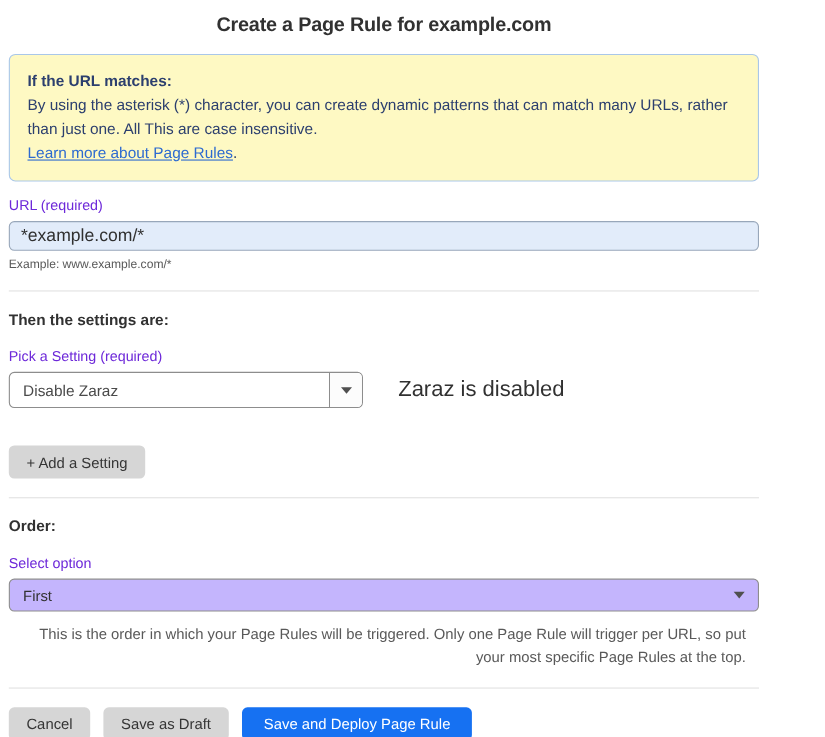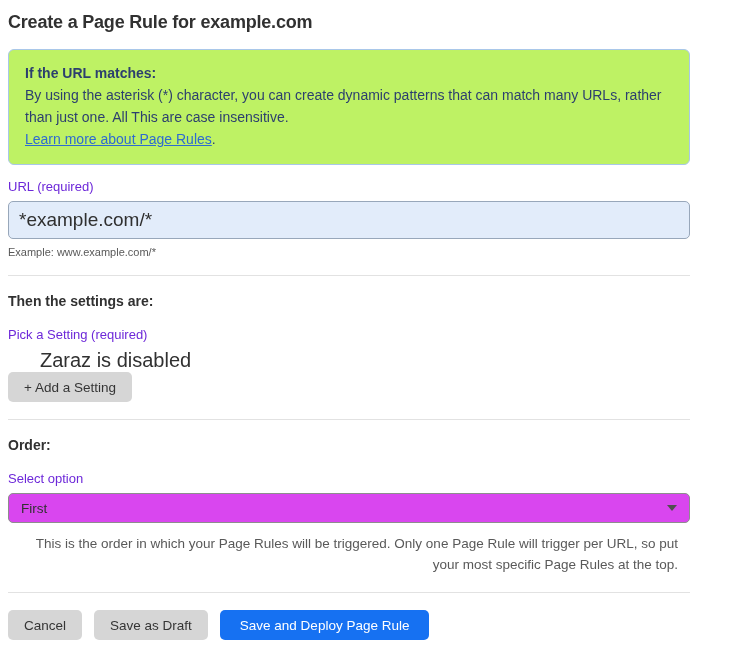--- a/index.html
+++ b/index.html
@@ -8,51 +8,51 @@
     background: #ffffff;
     font-family: "Liberation Sans", sans-serif;
     color: #313131;
     overflow: hidden;
   }
   .page { padding: 12px 0 0 8px; width: 698px; }
   .content { width: 682px; }
 
   h1.page-title {
     font-size: 18px; font-weight: bold; color: #313131;
-    letter-spacing: -0.2px; margin-bottom: 16px;
+    letter-spacing: -0.2px; margin-bottom: 16px; text-align: center;
   }
 
   .info-box {
-    background: #bef264;
+    background: #fef9c3;
     border: 1px solid #a9c7e9;
     border-radius: 6px;
     padding: 12px 16px 14px 16px;
     color: #2c3f6e;
     font-size: 14px;
     line-height: 22px;
     margin-bottom: 14px;
   }
   .info-box .info-heading { font-weight: bold; }
   .info-box a.info-link {
     color: #2e6bd0; text-decoration: underline; cursor: pointer;
   }
   .info-box .info-link-suffix { color: #2c3f6e; }
 
   .field-label {
     font-size: 13px; color: #6d28d9; margin-bottom: 7px; display: block;
   }
 
   .url-input {
-    width: 682px; height: 38px;
+    width: 682px; height: 27px;
     background: #e2ecfa;
     border: 1px solid #98a7ba;
     border-radius: 5px;
     padding: 0 10px;
     font-family: "Liberation Sans", sans-serif;
-    font-size: 19px; color: #303030;
+    font-size: 16px; color: #303030;
     outline: none;
     display: block;
   }
   .hint-text {
     font-size: 11px; color: #595959; margin-top: 7px;
   }
 
   .divider {
     border: none; border-top: 1px solid #e2e2e2;
     width: 682px; margin: 17px 0;
@@ -91,26 +91,26 @@
   }
 
   .btn {
     display: inline-flex; align-items: center; justify-content: center;
     height: 30px; border: none; border-radius: 5px;
     font-family: "Liberation Sans", sans-serif;
     font-size: 13.5px; cursor: pointer; padding: 0 16px;
   }
   .btn-gray { background: #d6d6d6; color: #353535; }
   .btn-blue { background: #1671f2; color: #ffffff; padding: 0 20px; }
-  .add-setting-btn { }
+  .add-setting-btn { margin-top: 34px; }
 
   .select-box {
     width: 682px; height: 30px;
     border: 1px solid #8d8d8d; border-radius: 5px;
-    background: #d946ef;
+    background: #c4b5fd;
     display: flex; align-items: center; justify-content: space-between;
     padding: 0 12px; font-size: 13.5px; color: #313131;
     cursor: pointer;
   }
   .help-text {
     font-size: 13.5px; color: #595959; line-height: 21px;
     margin-top: 10px; width: 670px; text-align: right;
   }
 
   .actions { display: flex; gap: 12px; margin-top: 16px; }
@@ -132,20 +132,26 @@
     <label class="field-label">URL (required)</label>
     <input class="url-input" type="text" value="*example.com/*" style="">
     <div class="hint-text">Example: www.example.com/*</div>
 
     <hr class="divider">
 
     <div class="section-heading">Then the settings are:</div>
 
     <label class="field-label">Pick a Setting (required)</label>
     <div class="setting-row">
+      <div class="dropdown">
+        <div class="dropdown-value">Disable Zaraz</div>
+        <div class="dropdown-arrow-seg">
+          <span class="caret-down"></span>
+        </div>
+      </div>
       <div class="setting-status">Zaraz is disabled</div>
     </div>
 
     <button class="btn btn-gray add-setting-btn">+ Add a Setting</button>
 
     <hr class="divider">
 
     <div class="section-heading">Order:</div>
 
     <label class="field-label">Select option</label>

